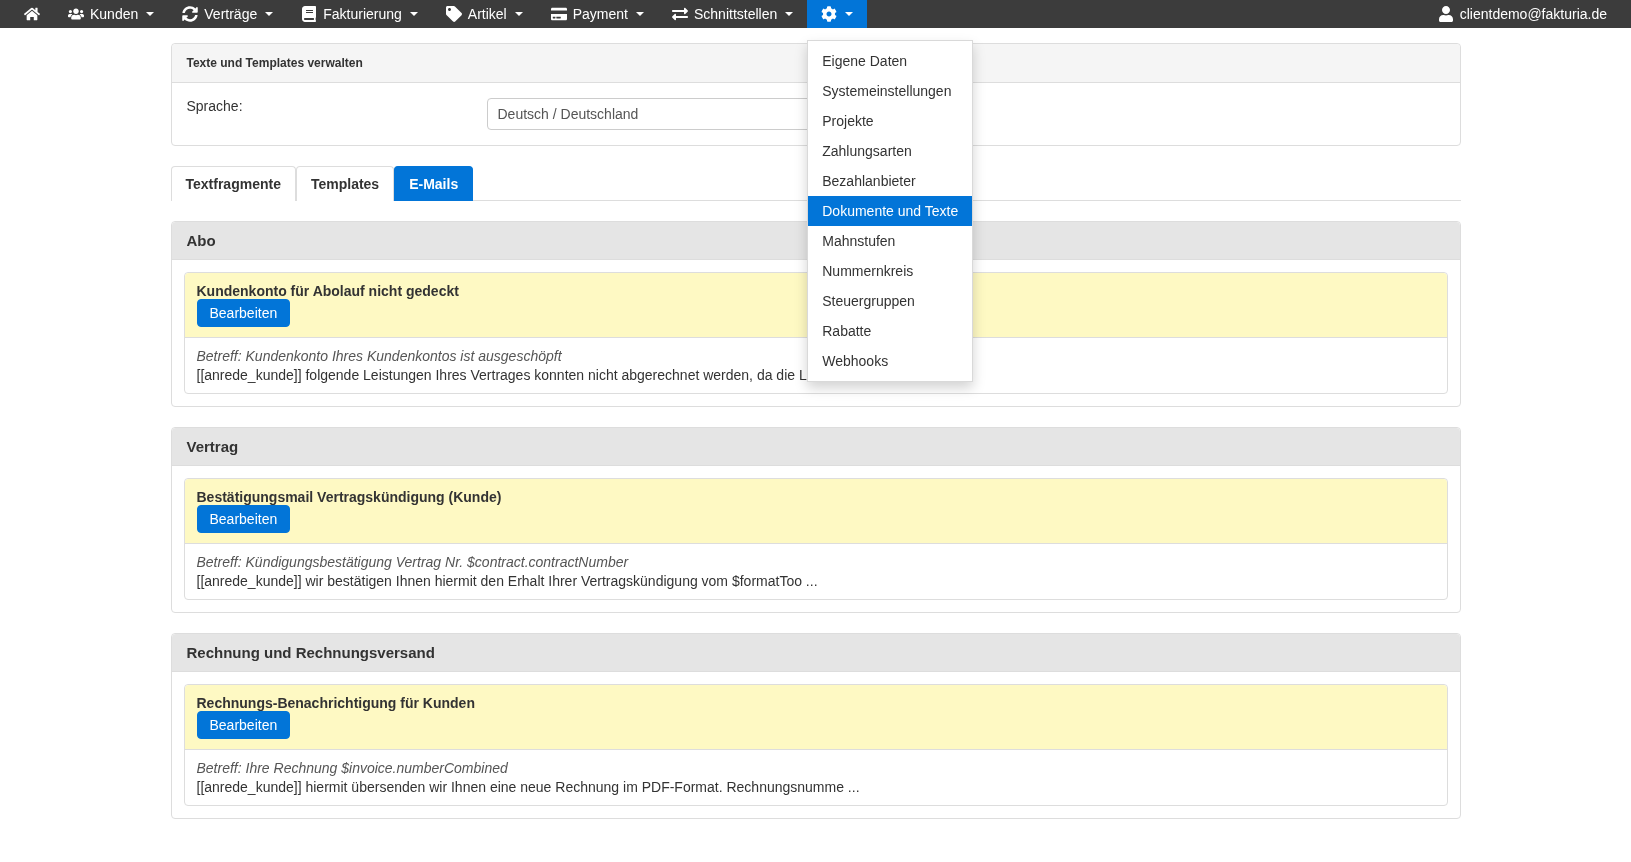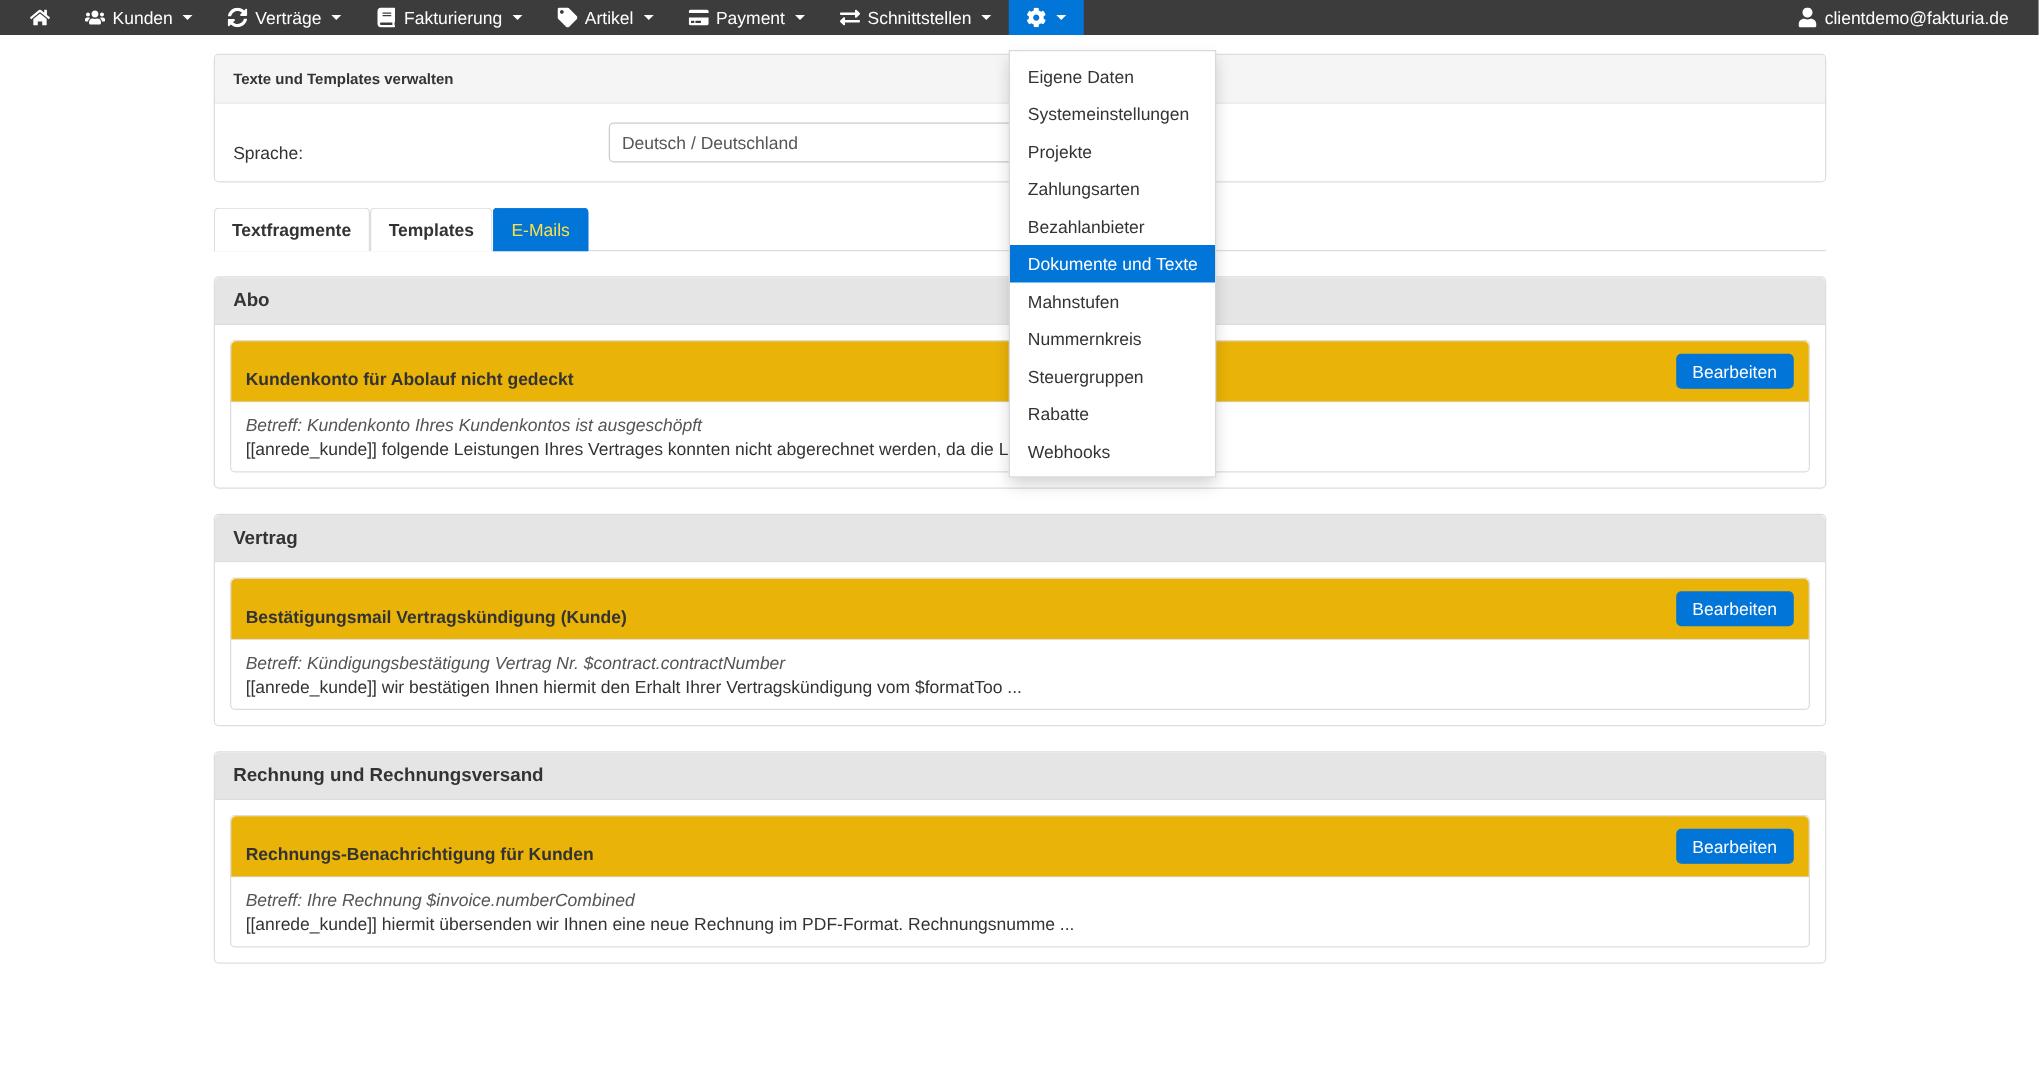--- a/index.html
+++ b/index.html
@@ -17,38 +17,38 @@
 
 .dropdown-menu { position: absolute; top: 40px; left: 0; background: #fff; color: #333; min-width: 160px; border: 1px solid rgba(0,0,0,.15); box-shadow: 0 6px 12px rgba(0,0,0,.175); list-style: none; padding: 5px 0; z-index: 200; }
 .dropdown-menu li { padding: 7px 14px; cursor: pointer; white-space: nowrap; font-size: 14px; }
 .dropdown-menu li.active { background: #0275d8; color: #fff; }
 
 
 .container { max-width: 1290px; margin: 0 auto; padding: 15px 0; }
 .panel { border: 1px solid #ddd; border-radius: 4px; margin-bottom: 20px; }
 .panel-heading { background: #f5f5f5; border-bottom: 1px solid #ddd; padding: 12px 15px; font-weight: bold; font-size: 12px; border-radius: 4px 4px 0 0; }
 .panel-body { padding: 15px; }
-.form-row { display: flex; align-items: flex-end; gap: 20px; }
+.form-row { display: flex; align-items: flex-start; gap: 20px; }
 .form-label { width: 280px; font-size: 14px; }
 .form-select { flex: 0 0 330px; border: 1px solid #ccc; border-radius: 4px; padding: 7px 10px; background: #fff; font-size: 14px; color: #555; cursor: pointer; }
 
 
 .nav-tabs { display: flex; border-bottom: 1px solid #ddd; list-style: none; margin-top: 8px; }
 .nav-tabs li { border: 1px solid transparent; border-bottom: none; padding: 9px 14px; margin-bottom: -1px; cursor: pointer; border-radius: 4px 4px 0 0; }
 .nav-tabs li.inactive { background: #fff; border-color: #ddd; color: #333; font-weight: bold; }
-.nav-tabs li.active { background: #0275d8; color: #fde047; border-color: #0275d8; font-weight: normal; }
+.nav-tabs li.active { background: #0275d8; color: #ffffff; border-color: #0275d8; font-weight: bold; }
 
 .tab-content { padding-top: 0; }
 
 
 .section-panel { border: 1px solid #ddd; border-radius: 4px; margin-top: 20px; }
 .section-heading { background: #e5e5e5; border-bottom: 1px solid #ddd; padding: 10px 15px; font-weight: bold; font-size: 15px; border-radius: 4px 4px 0 0; }
 .section-body { padding: 12px; }
 .template-item { border: 1px solid #ddd; border-radius: 4px; }
-.template-head { background: #eab308; border-bottom: 1px solid #ddd; padding: 10px 12px; display: flex; justify-content: space-between; align-items: flex-end; border-radius: 4px 4px 0 0; }
+.template-head { background: #fef9c3; border-bottom: 1px solid #ddd; padding: 10px 12px; display: flex; justify-content: space-between; align-items: flex-start; border-radius: 4px 4px 0 0; flex-direction: column; }
 .template-title { font-weight: bold; }
 .btn-primary { background: #0275d8; color: #fff; border: 1px solid #0275d8; border-radius: 4px; padding: 5px 12px; cursor: pointer; font-size: 14px; }
 .template-body { padding: 10px 12px; }
 .subject { font-style: italic; color: #555; margin-bottom: 3px; }
 .preview { color: #333; }
 </style>
 </head>
 <body>
 
 <div class="navbar">

